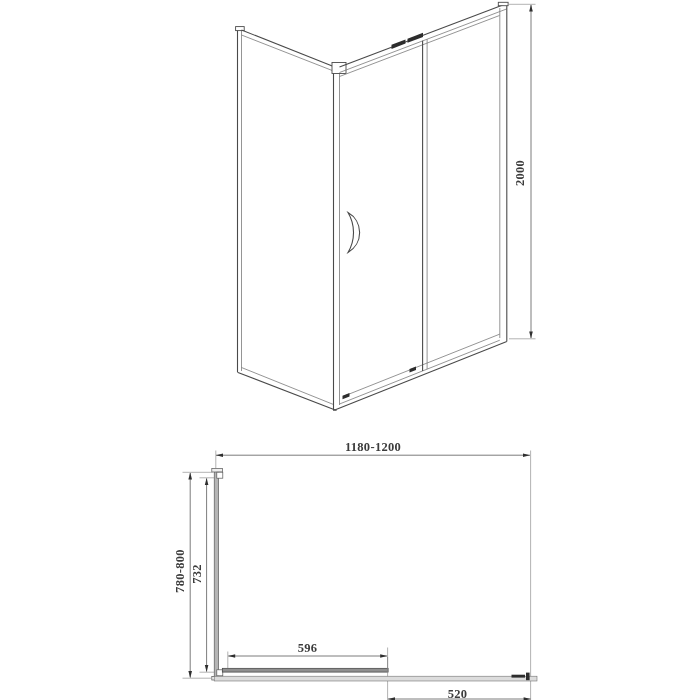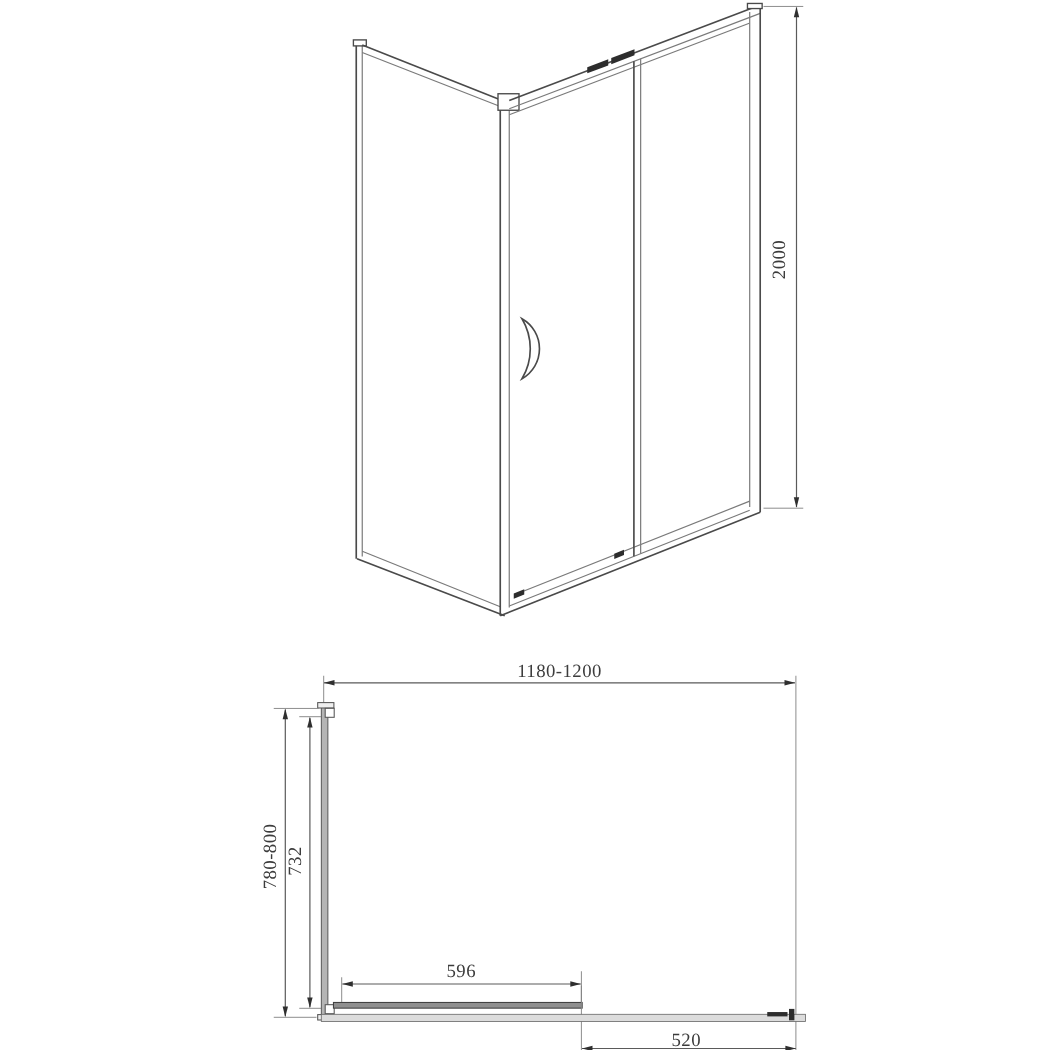--- a/index.html
+++ b/index.html
@@ -1,19 +1,20 @@
 <!DOCTYPE html>
 <html><head>
 <meta charset="utf-8">
 <style>
   html,body{margin:0;padding:0;background:#ffffff;}
   .canvas{
     width:700px;height:700px;position:relative;background:#ffffff;
     font-family:"Liberation Serif","DejaVu Serif",serif;
     overflow:hidden;
+    font-weight:bold;
   }
   svg{display:block;}
   text{
     font-family:"Liberation Serif","DejaVu Serif",serif;
     fill:#3c3c3c;
   }
   .dim-text{font-size:12.5px;letter-spacing:0.3px;}
   .thin{stroke:#6a6a6a;stroke-width:0.7;fill:none;}
   .frame{stroke:#4a4a4a;stroke-width:1.1;fill:none;}
   .frame-light{stroke:#7a7a7a;stroke-width:0.8;fill:none;}

